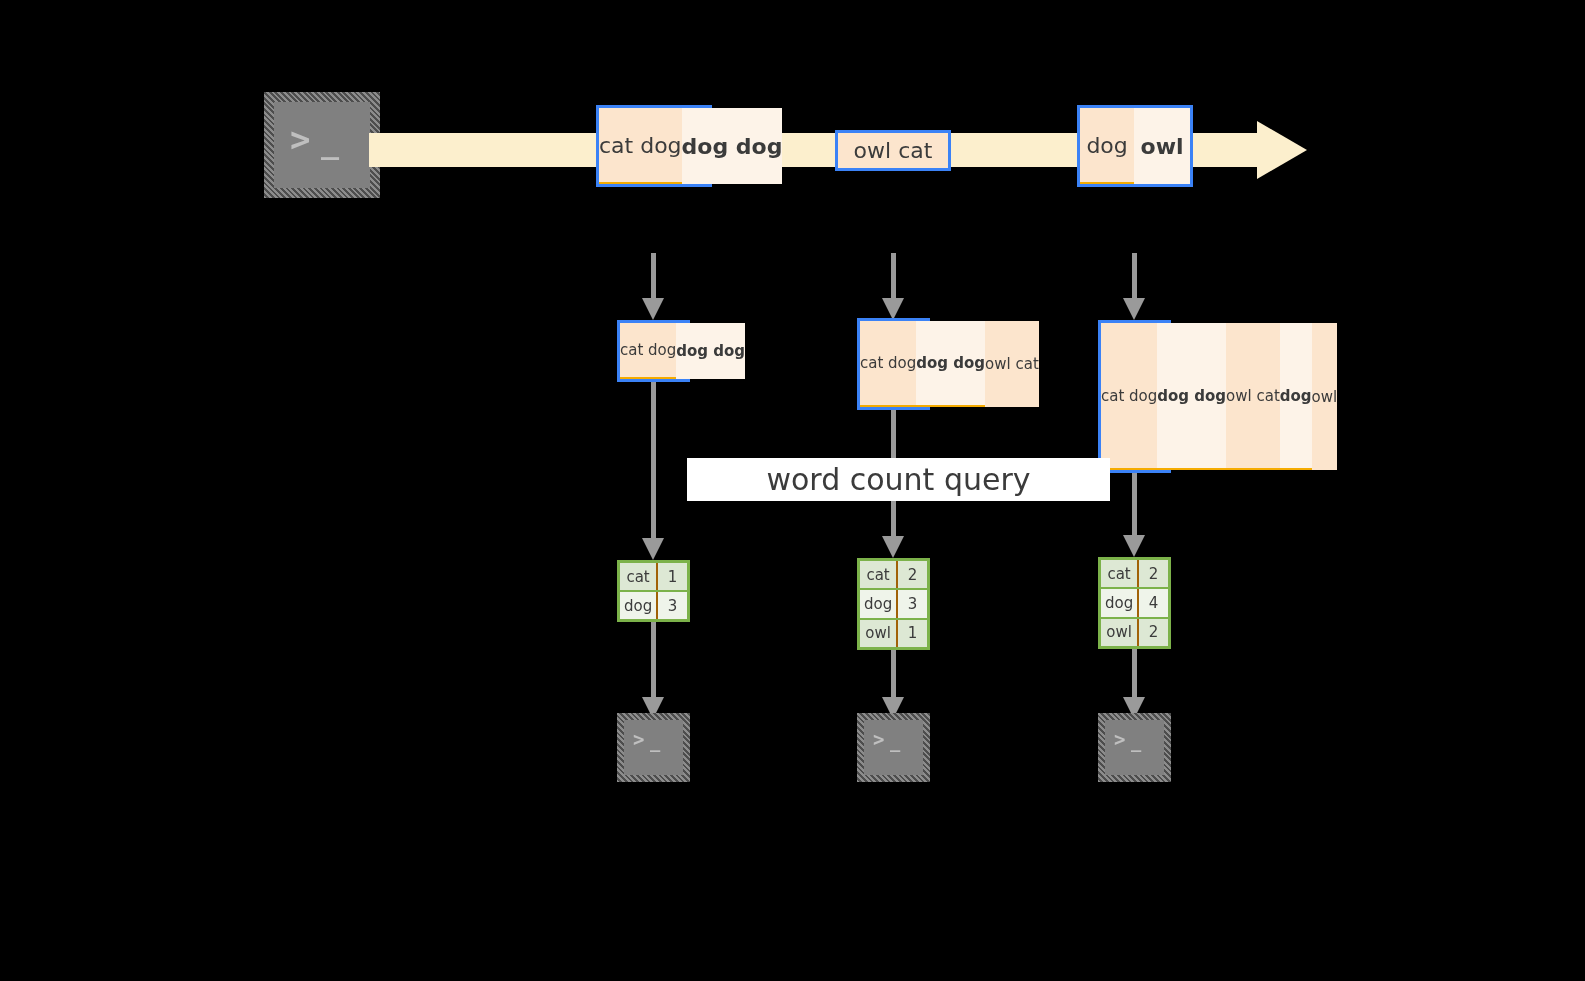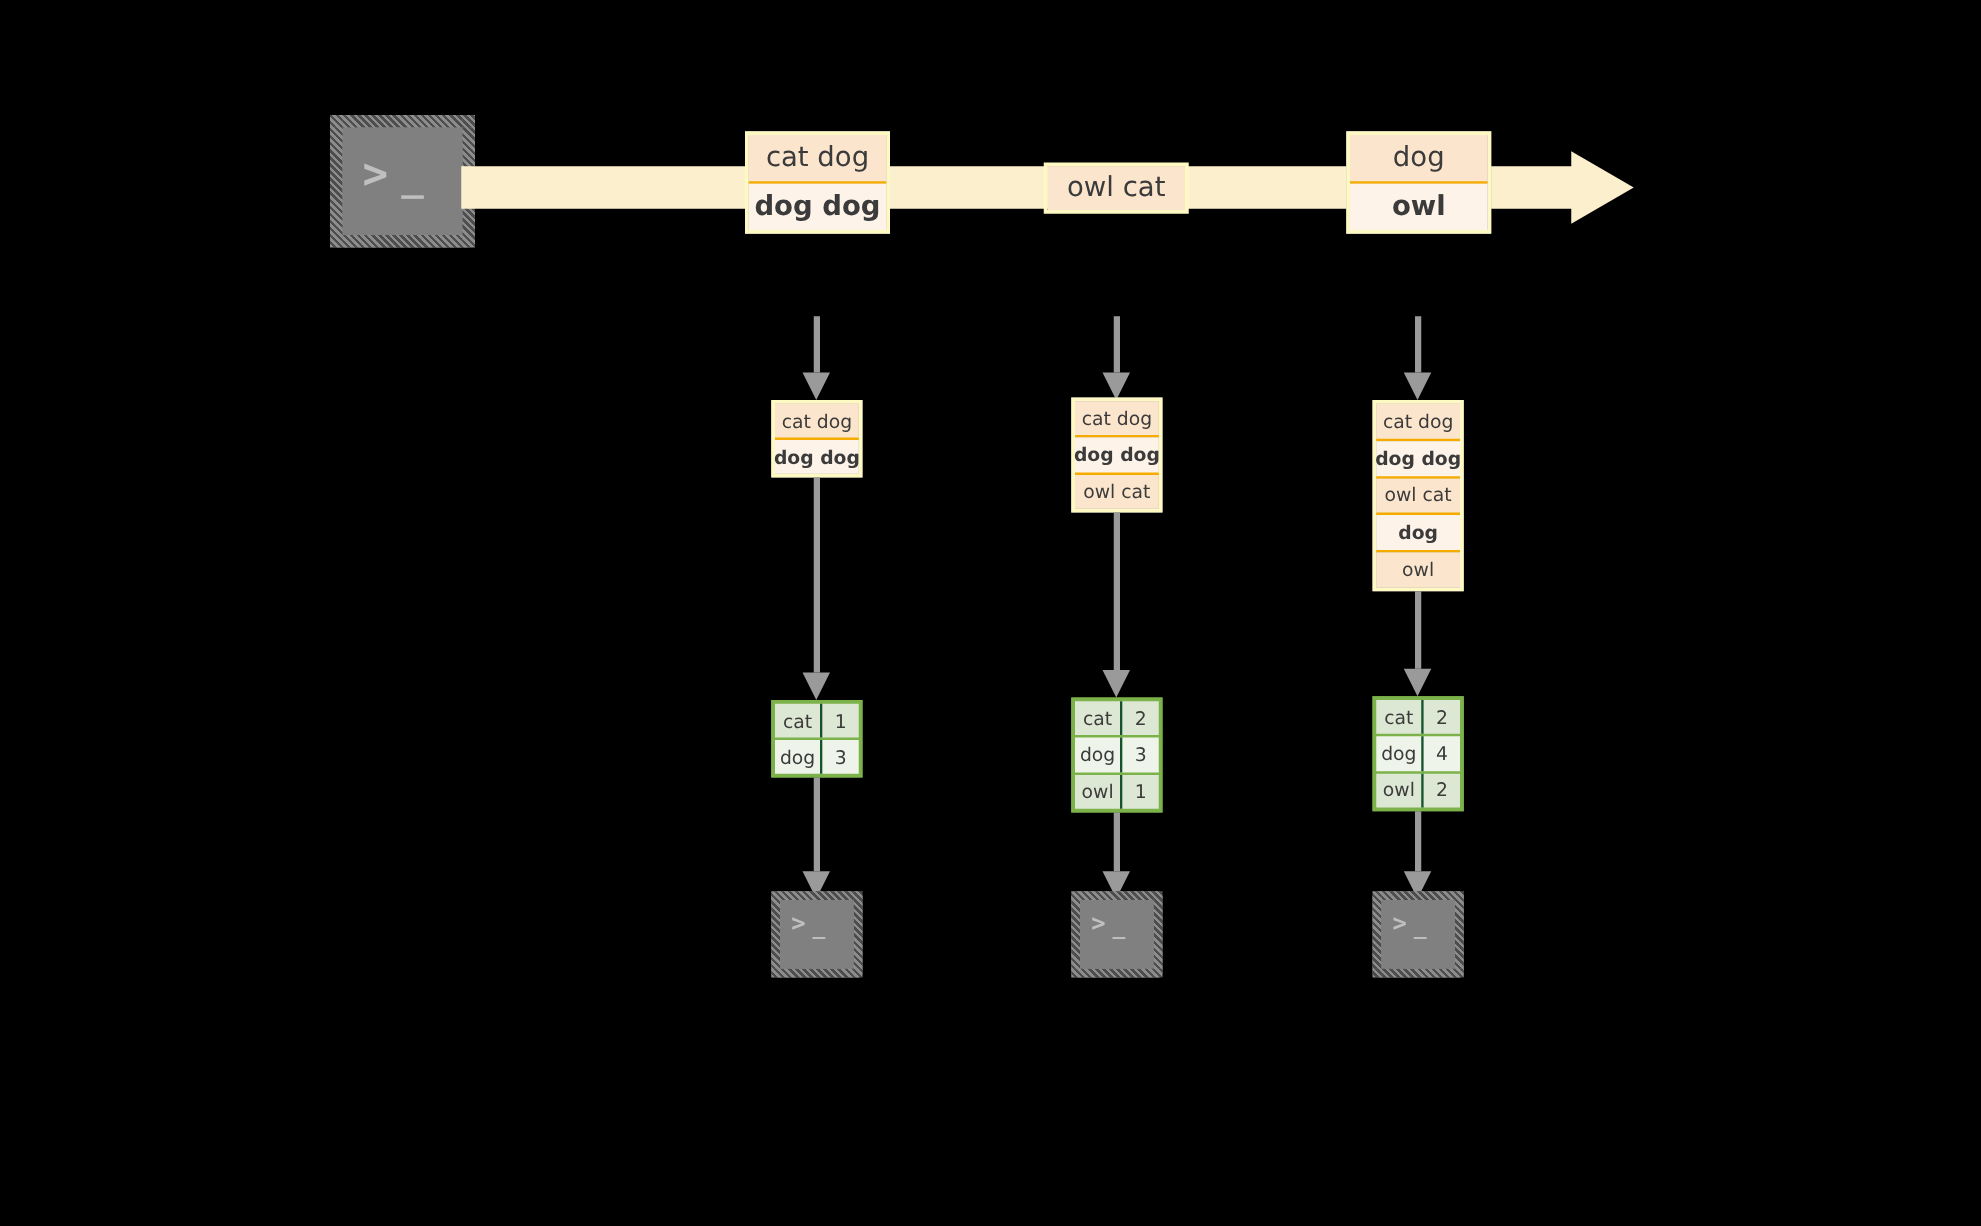--- a/index.html
+++ b/index.html
@@ -52,24 +52,24 @@
   .pipe-head {
     position: absolute;
     width: 0;
     height: 0;
   }
 
   
   .rec-stack {
     position: absolute;
     box-sizing: border-box;
-    border: 3px solid #fef9c3;
-    background: #a3a3a3;
-    display: flex;
-    flex-direction: column;
+    border: 3px solid #3b82f6;
+    background: #a16207;
+    display: flex;
+    flex-direction: row;
   }
   .rec-row {
     flex: 1 1 auto;
     box-sizing: border-box;
     display: flex;
     align-items: center;
     justify-content: center;
     color: #3b3b3b;
     white-space: nowrap;
     border-bottom: 2px solid #f5ab00;
@@ -94,21 +94,21 @@
   }
   .res-row:last-child { border-bottom: none; }
   .res-cell {
     box-sizing: border-box;
     display: flex;
     align-items: center;
     justify-content: center;
     color: #3b3b3b;
     white-space: nowrap;
   }
-  .res-cell.key { flex: 0 0 57%; border-right: 2px solid #14532d; }
+  .res-cell.key { flex: 0 0 57%; border-right: 2px solid #a16207; }
   .res-cell.val { flex: 1 1 auto; }
   .res-row.dark  .res-cell { background: #dde8d4; }
   .res-row.light .res-cell { background: #eff4ea; }
 
   
   .conn {
     position: absolute;
   }
   .conn .shaft {
     position: absolute;
@@ -295,14 +295,15 @@
     <div class="head" style="top:48px;"></div>
   </div>
 
   <div class="terminal" style="left:1098px; top:713px; width:73px; height:69px; border-width:7px;
               border-image: repeating-linear-gradient(45deg,#8c8c8c 0px,#8c8c8c 2px,#4d4d4d 2px,#4d4d4d 4px) 7 / 7px / 0 stretch;">
     <div class="inner" style="border-radius:9px;"></div>
     <span class="glyph" style="left:9px; top:10px; font-size:19px;">&gt;</span>
     <span class="glyph" style="left:26px; top:14px; font-size:17px;">_</span>
   </div>
 
+  <div class="query-label" style="left:687px; top:458px; width:423px; height:43px; font-size:30px;">word count query</div>
 
 </div>
 
 </body></html>

